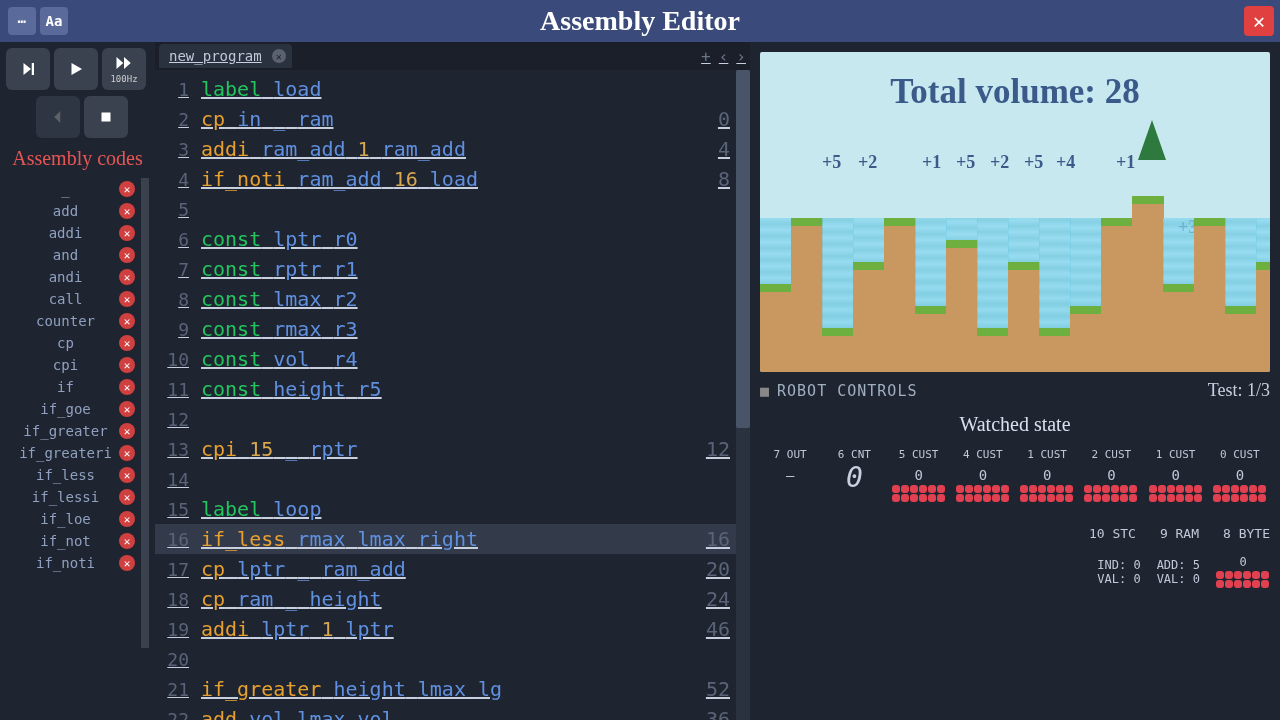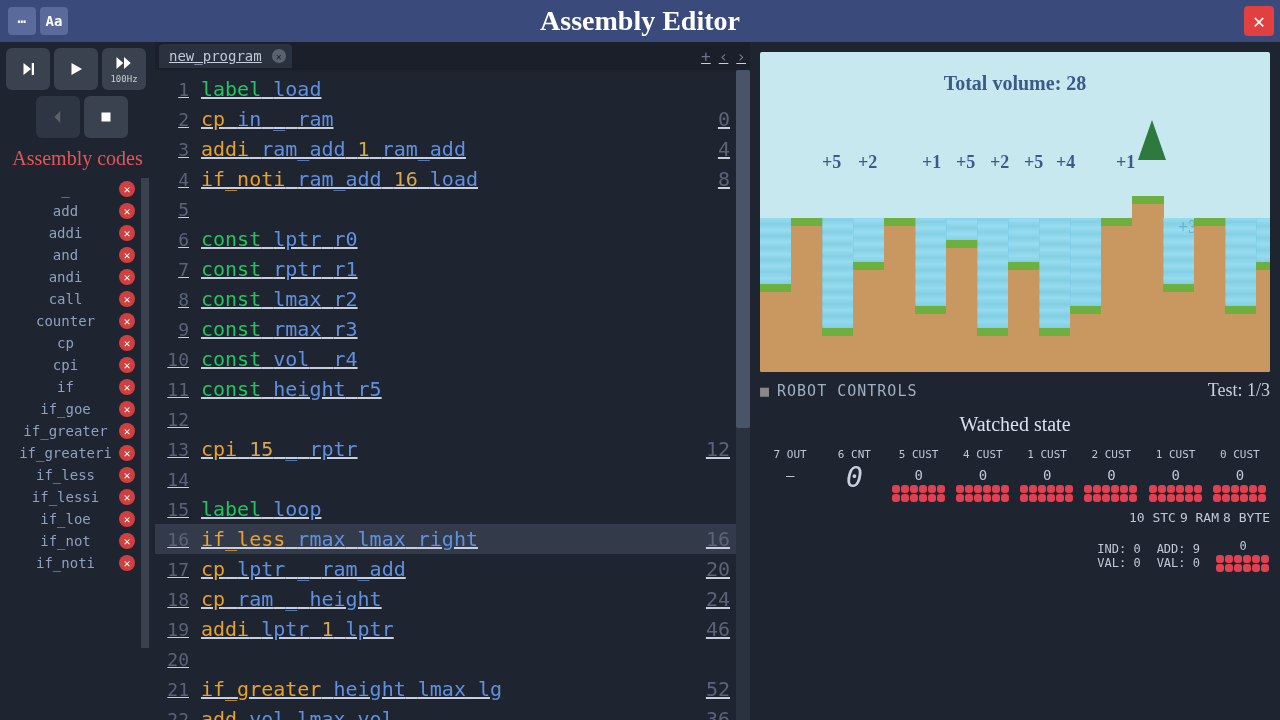--- a/index.html
+++ b/index.html
@@ -38,40 +38,40 @@
 .byte-count { color: #5a6478; font-size: 20px; }
 .tok-keyword { color: #22c55e; }
 .tok-keyword2 { color: #e8a030; }
 .tok-ident { color: #6090e0; }
 .tok-num { color: #d8a850; }
 .scroll-track { position: absolute; right: 0; top: 0; width: 14px; height: 100%; background: #2a3240; }
 .scroll-thumb { position: absolute; right: 0; top: 0; width: 14px; height: 55%; background: #4a5468; border-radius: 2px; }
 
 .right-panel { width: 530px; background: #1e2430; padding: 10px; display: flex; flex-direction: column; gap: 8px; }
 .game-view { height: 320px; background: linear-gradient(#c8e8f0 60%, #a8d8e0); border-radius: 2px; position: relative; overflow: hidden; }
-.game-title { text-align: center; font-size: 20px; font-weight: bold; color: #3a5a8a; margin-top: 20px; font-family: Georgia, serif; }
+.game-title { text-align: center; font-size: 35px; font-weight: bold; color: #3a5a8a; margin-top: 20px; font-family: Georgia, serif; }
 .terrain { position: absolute; bottom: 0; left: 0; right: 0; height: 220px; }
 .col { position: absolute; bottom: 0; width: 32px; }
 .dirt { background: #c89860; border-top: 8px solid #6eb040; position: absolute; bottom: 0; left: 0; right: 0; }
 .water { background: repeating-linear-gradient(0deg, #70c8e0 0px, #88d8f0 6px, #70c8e0 12px); position: absolute; left: 0; right: 0; opacity: 0.75; }
 .annot { position: absolute; color: #3a5a8a; font-weight: bold; font-size: 18px; font-family: Georgia, serif; }
 .tree { position: absolute; width: 0; height: 0; border-left: 14px solid transparent; border-right: 14px solid transparent; border-bottom: 40px solid #2e7a3e; }
 
 .controls-bar { display: flex; align-items: center; gap: 8px; font-size: 15px;}
 .controls-bar .label { color: #a0b0c0; letter-spacing: 1px; }
 .test-label { margin-left: auto; font-size: 18px; color: #c8d0e0; font-family: Georgia, serif;}
 .watched-title { text-align: center; font-size: 20px; color: #d8e0f0; margin: 4px 0; font-family: Georgia, serif;}
 .state-row { display: flex; justify-content: space-around; gap: 4px; }
 .state-cell { flex: 1; text-align: center; }
 .state-hdr { font-size: 11px; color: #c0c8d8; white-space: nowrap; }
 .state-val { font-size: 14px; color: #c0c8d8; margin-top: 6px; }
 .state-big { font-size: 28px; font-style: italic; color: #c8d0e0; }
 .dots { display: grid; grid-template-columns: repeat(6, 8px); gap: 1px; margin: 2px auto 0; width: 54px; }
 .dot { width: 8px; height: 8px; background: #e04050; border-radius: 3px; }
-.ram-row { display: flex; justify-content: flex-end; gap: 4px; font-size: 13px; color: #c0c8d8; margin-top: 0; }
+.ram-row { display: flex; justify-content: flex-end; gap: 24px; font-size: 13px; color: #c0c8d8; margin-top: 16px; }
 .info-row { display: flex; justify-content: flex-end; gap: 16px; font-size: 12px; color: #c0c8d8; margin-top: 6px; align-items: center; }
 </style>
 </head>
 <body>
 
 <div class="titlebar">
   <div class="titlebar-left">
     <div class="tb-btn">⋯</div>
     <div class="tb-btn">Aa</div>
   </div>
@@ -525,21 +525,21 @@
         <div>10 STC</div>
         <div>9 RAM</div>
         <div>8 BYTE</div>
       </div>
     <div class="info-row" id="info-row">
         <div>
           <div>IND: 0</div>
           <div>VAL: 0</div>
         </div>
         <div>
-          <div>ADD: 9</div>
+          <div>ADD: 5</div>
           <div>VAL: 0</div>
         </div>
         <div>
           <div style="text-align:center">0</div>
           <div class="dots">
             <div class="dot"></div>
             <div class="dot"></div>
             <div class="dot"></div>
             <div class="dot"></div>
             <div class="dot"></div>

